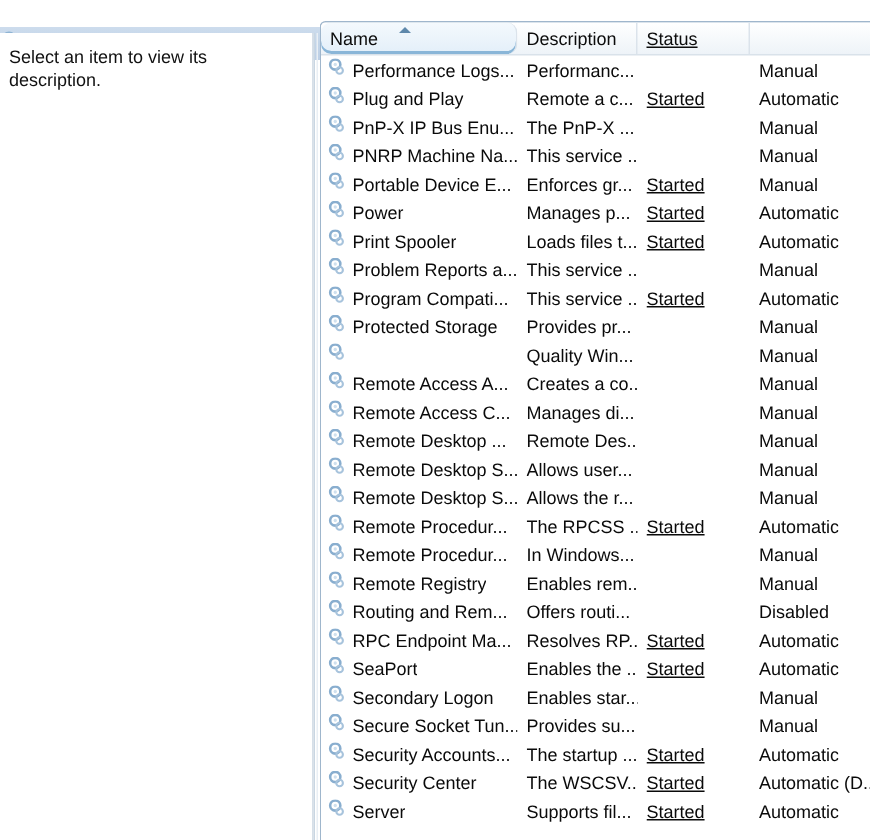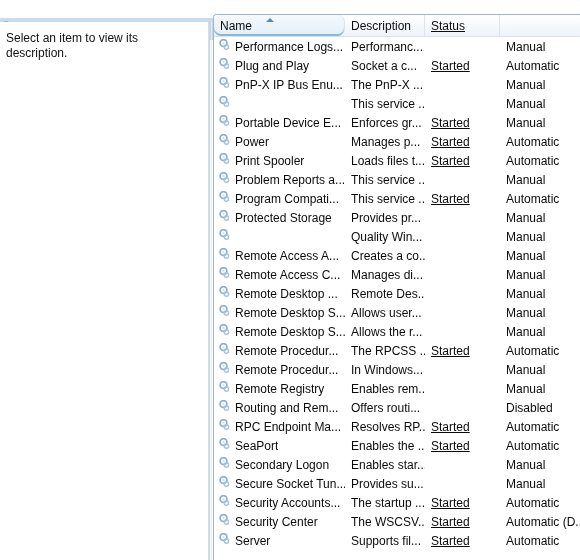--- a/index.html
+++ b/index.html
@@ -223,21 +223,21 @@
         <div class="row">
           <div class="cell name c-name">
             <span class="svc-icon"><svg width="13" height="13" viewBox="0 0 13 13">
                 <circle cx="5.5" cy="5" r="3.4" fill="none" stroke="#89aecf" stroke-width="1.7"></circle>
                 <circle cx="5.5" cy="5" r="1.1" fill="#cfe0ee"></circle>
                 <circle cx="8.4" cy="9" r="2.2" fill="none" stroke="#a7c3dc" stroke-width="1.4"></circle>
               </svg></span>
             <span class="txt">Plug and Play</span>
           </div>
           <div class="cell c-desc">
-            <span class="txt">Socket a c...</span>
+            <span class="txt">Remote a c...</span>
           </div>
           <div class="cell c-status">
             <span class="txt">Started</span>
           </div>
           <div class="cell c-startup">
             <span class="txt">Automatic</span>
           </div>
         </div>
         <div class="row">
           <div class="cell name c-name">
@@ -258,20 +258,21 @@
             <span class="txt">Manual</span>
           </div>
         </div>
         <div class="row">
           <div class="cell name c-name">
             <span class="svc-icon"><svg width="13" height="13" viewBox="0 0 13 13">
                 <circle cx="5.5" cy="5" r="3.4" fill="none" stroke="#89aecf" stroke-width="1.7"></circle>
                 <circle cx="5.5" cy="5" r="1.1" fill="#cfe0ee"></circle>
                 <circle cx="8.4" cy="9" r="2.2" fill="none" stroke="#a7c3dc" stroke-width="1.4"></circle>
               </svg></span>
+            <span class="txt">PNRP Machine Na...</span>
           </div>
           <div class="cell c-desc">
             <span class="txt">This service ...</span>
           </div>
           <div class="cell c-status">
             <span class="txt"></span>
           </div>
           <div class="cell c-startup">
             <span class="txt">Manual</span>
           </div>

